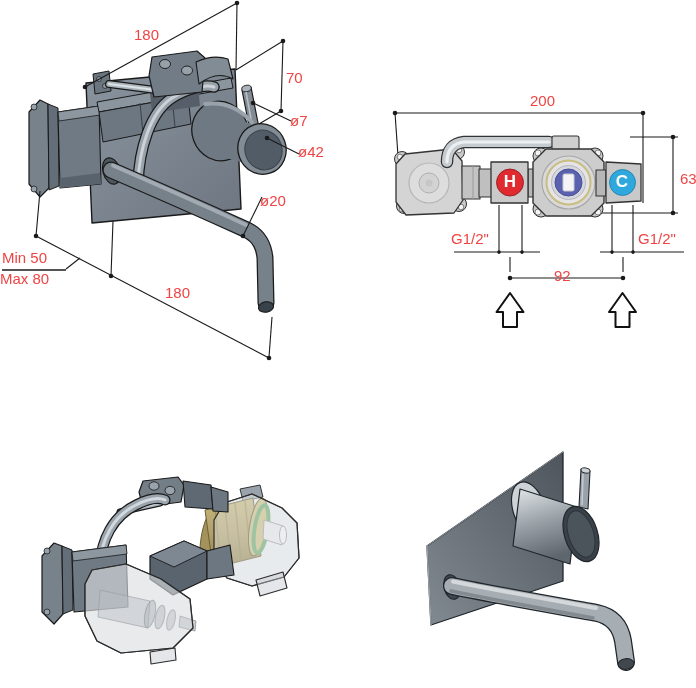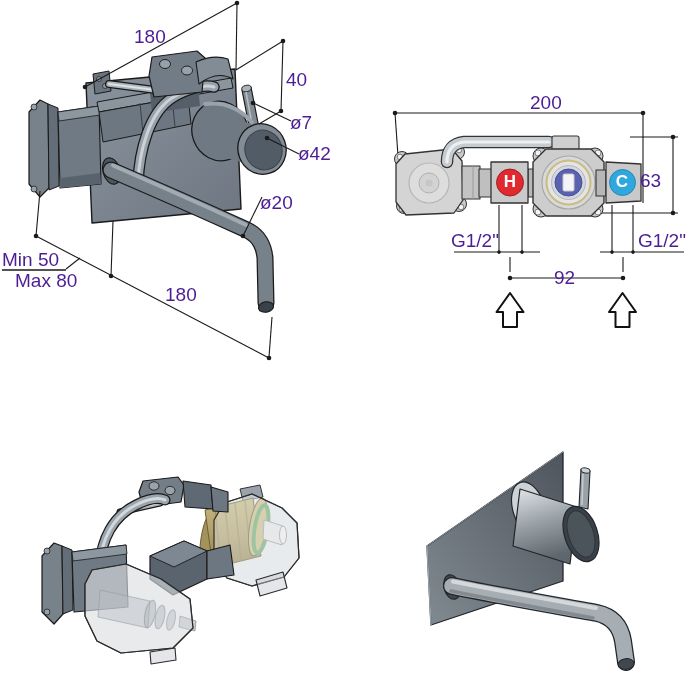--- a/index.html
+++ b/index.html
@@ -2,21 +2,21 @@
 <html><head>
 <meta charset="utf-8">
 <style>
   html,body{margin:0;padding:0;background:#fff;}
   .canvas{
     position:relative;width:696px;height:688px;background:#ffffff;
     font-family:"Liberation Sans", sans-serif;overflow:hidden;
   }
   .canvas svg{position:absolute;left:0;top:0;}
   .dim{
-    position:absolute;font-size:19px;color:#4c1d95;white-space:nowrap;line-height:1;
+    position:absolute;font-size:15px;color:#ef4444;white-space:nowrap;line-height:1;
   }
   .port-label{
     position:absolute;transform:translate(-50%,-52%);
     font-weight:bold;font-size:17px;color:#ffffff;line-height:1;
   }
 </style>
 </head>
 <body>
 
 <div class="canvas">
@@ -319,30 +319,30 @@
         <ellipse cx="585.5" cy="470.5" rx="4.6" ry="2.6" transform="rotate(8 585.5 470.5)" fill="#ccd2d6" stroke="#20262b" stroke-width="0.9"></ellipse>
         <line x1="583" y1="474" x2="582" y2="505" stroke="#c6ccd0" stroke-width="1.5"></line>
       </g>
       <ellipse cx="581" cy="534" rx="16.5" ry="28.5" transform="rotate(-18 581 534)" fill="#3a4148" stroke="#20262b" stroke-width="1.2"></ellipse>
       <ellipse cx="581" cy="534" rx="12.5" ry="24" transform="rotate(-18 581 534)" fill="#4c545b" stroke="#2c343b" stroke-width="1"></ellipse>
     </g>
   </g>
 </svg>
 
 <span class="dim" style="left:134px;top:27px">180</span>
-<span class="dim" style="left:286px;top:70px">40</span>
+<span class="dim" style="left:286px;top:70px">70</span>
 <span class="dim" style="left:290px;top:113px">ø7</span>
 <span class="dim" style="left:298px;top:144px">ø42</span>
 <span class="dim" style="left:260px;top:193px">ø20</span>
 <span class="dim" style="left:2px;top:250px">Min 50</span>
-<span class="dim" style="left:15px;top:271px">Max 80</span>
+<span class="dim" style="left:0;top:271px">Max 80</span>
 <span class="dim" style="left:165px;top:285px">180</span>
 
 <span class="dim" style="left:530px;top:93px">200</span>
-<span class="dim" style="left:640px;top:171px">63</span>
+<span class="dim" style="left:680px;top:171px">63</span>
 <span class="dim" style="left:451px;top:231px">G1/2"</span>
 <span class="dim" style="left:638px;top:231px">G1/2"</span>
 <span class="dim" style="left:554px;top:268px">92</span>
 
 <span class="port-label" style="left:510px;top:182px">H</span>
 <span class="port-label" style="left:622px;top:182px">C</span>
 
 </div>
 
 </body></html>

